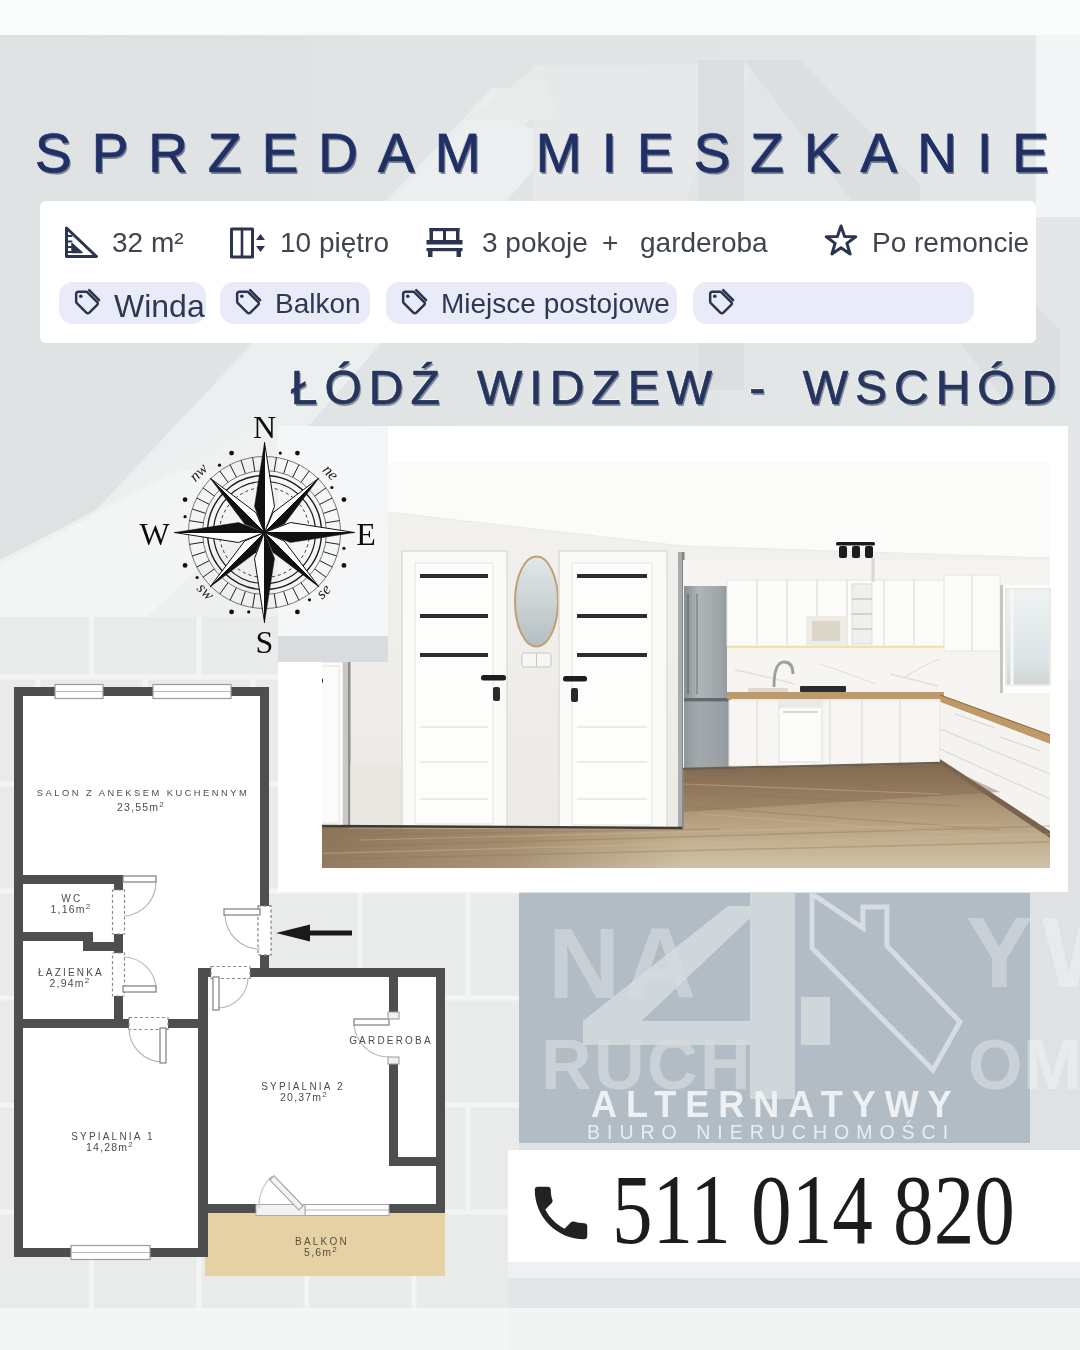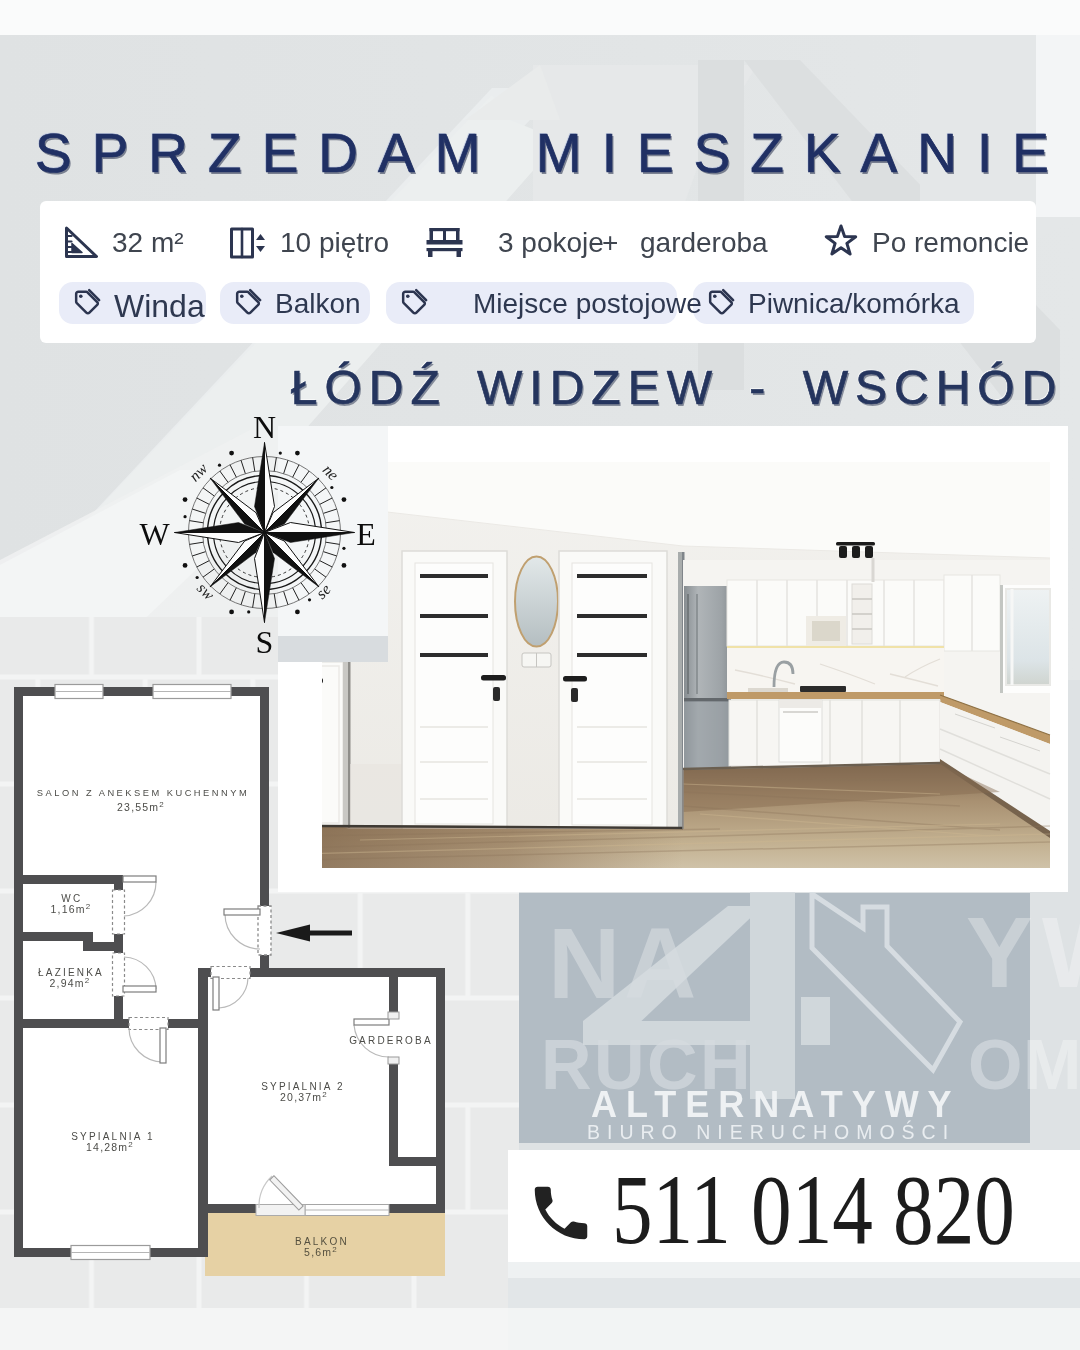--- a/index.html
+++ b/index.html
@@ -102,28 +102,27 @@
         <circle cx="241.8" cy="296.3" r="1.8" fill="#2c3550" stroke="none"></circle>
         <path transform="translate(401,289.5) scale(1.0833333333333333)" d="M21.4,11.6 L12.6,2.8 C12.2,2.3 11.7,2 11.2,2 L4,2 C2.9,2 2,2.9 2,4 L2,11.2 C2,11.7 2.2,12.2 2.6,12.6 L11.4,21.4 C12.2,22.2 13.4,22.2 14.2,21.4 L21.4,14.2 C22.2,13.4 22.2,12.2 21.4,11.6 Z M14,0.6 L23.2,9.8"></path>
         <circle cx="407.8" cy="296.3" r="1.8" fill="#2c3550" stroke="none"></circle>
         <path transform="translate(708,289.5) scale(1.0833333333333333)" d="M21.4,11.6 L12.6,2.8 C12.2,2.3 11.7,2 11.2,2 L4,2 C2.9,2 2,2.9 2,4 L2,11.2 C2,11.7 2.2,12.2 2.6,12.6 L11.4,21.4 C12.2,22.2 13.4,22.2 14.2,21.4 L21.4,14.2 C22.2,13.4 22.2,12.2 21.4,11.6 Z M14,0.6 L23.2,9.8"></path>
         <circle cx="714.8" cy="296.3" r="1.8" fill="#2c3550" stroke="none"></circle>
       </g>
 </svg>
 
 <div class="abs" style="left:112px;top:227px;font-size:28px;color:#3f454f;">32 m²</div>
 <div class="abs" style="left:280px;top:227px;font-size:28px;color:#3f454f;text-align:right;">10 piętro</div>
-<div class="abs" style="left:498px;top:227px;font-size:28px;color:#3f454f;">3 pokoje</div>
+<div class="abs" style="left:482px;top:227px;font-size:28px;color:#3f454f;">3 pokoje</div>
 <div class="abs" style="left:602px;top:227px;font-size:28px;color:#3f454f;">+</div>
 <div class="abs" style="left:640px;top:227px;font-size:28px;color:#3f454f;">garderoba</div>
 <div class="abs" style="left:872px;top:227px;font-size:28px;color:#3f454f;text-align:right;">Po remoncie</div>
 <div class="abs" style="left:114px;top:288px;font-size:32px;color:#2e3850;">Winda</div>
 <div class="abs" style="left:275px;top:288px;font-size:28px;color:#2e3850;">Balkon</div>
-<div class="abs" style="left:441px;top:288px;font-size:28px;color:#2e3850;margin-left:32px;">Miejsce postojowe</div>
-<div class="abs" style="left:748px;top:288px;font-size:28px;color:#2e3850;">Piwnica/komórka</div>
+<div class="abs" style="left:441px;top:288px;font-size:28px;color:#2e3850;">Miejsce postojowe</div>
 
 <div class="abs" id="subtitle" style="left:137px;top:360px;width:1080px;text-align:center;font-size:48px;font-weight:normal;letter-spacing:7px;word-spacing:10px;color:#25355e;-webkit-text-stroke:0.7px #25355e;white-space:nowrap;text-shadow:1.5px 1.5px 0 rgba(20,30,62,0.45), -1px -1px 0 rgba(255,255,255,0.75);">ŁÓDŹ WIDZEW - WSCHÓD</div>
 
 <svg class="abs" style="left:278px;top:426px;z-index:2;" width="790" height="466" viewBox="0 0 790 466">
   <defs>
     <clipPath id="photoclip">
           <rect x="22" y="18" width="750" height="424"></rect>
         </clipPath>
     <linearGradient id="floorg" x1="0" y1="0" x2="0" y2="1">
       <stop offset="0" stop-color="#7e6750"></stop>

